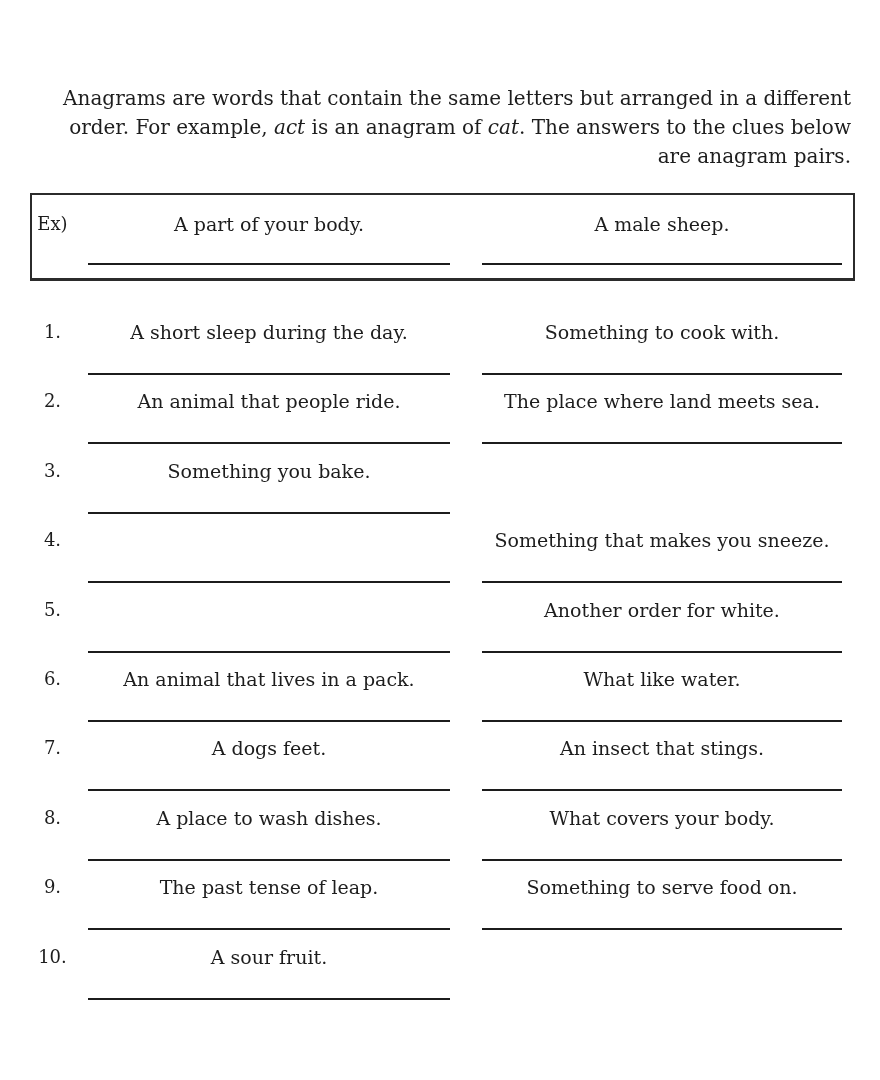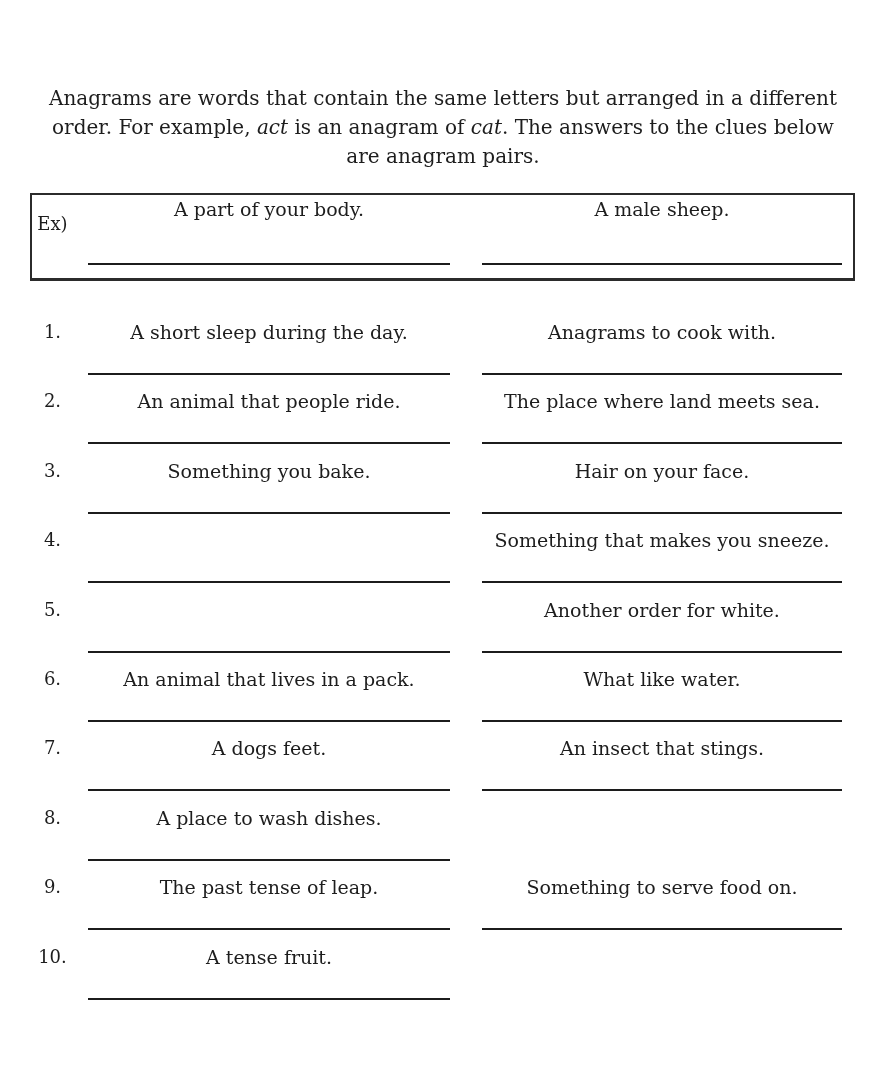--- a/index.html
+++ b/index.html
@@ -16,21 +16,21 @@
     color: #1d1d1d;
     overflow: hidden;
   }
   .intro {
     position: absolute;
     left: 35px;
     top: 64px;
     width: 816px;
     font-size: 20px;
     line-height: 29px;
-    text-align: center;
+    text-align: right;
   }
   .intro em { font-style: italic; }
 
   
   .example-box {
     position: absolute;
     left: 30px;
     top: 193px;
     width: 825px;
     height: 88px;
@@ -71,21 +71,21 @@
   .blank {
     position: absolute;
     left: 0;
     right: 0;
     height: 0;
     border-top: 2px solid #1c1c1c;
   }
 
   
   .example-row .num  { top: 17px; }
-  .example-row .clue { padding-top: 2px; }
+  .example-row .clue { padding-top: 17px; }
   .example-row .blank { top: 68px; }
 
   
   .items {
     position: absolute;
     left: 35px;
     top: 314px;
     width: 810px;
   }
   .item-row {
@@ -119,21 +119,21 @@
 
   <div class="items">
 
     <div class="item-row">
       <div class="num">1.</div>
       <div class="col l">
         <div class="clue">A short sleep during the day.</div>
         <div class="blank"></div>
       </div>
       <div class="col r">
-        <div class="clue">Anagrams to cook with.</div>
+        <div class="clue">Something to cook with.</div>
         <div class="blank"></div>
       </div>
     </div>
 
     <div class="item-row">
       <div class="num">2.</div>
       <div class="col l">
         <div class="clue">An animal that people ride.</div>
         <div class="blank"></div>
       </div>
@@ -142,24 +142,20 @@
         <div class="blank"></div>
       </div>
     </div>
 
     <div class="item-row">
       <div class="num">3.</div>
       <div class="col l">
         <div class="clue">Something you bake.</div>
         <div class="blank"></div>
       </div>
-      <div class="col r">
-        <div class="clue">Hair on your face.</div>
-        <div class="blank"></div>
-      </div>
     </div>
 
     <div class="item-row">
       <div class="num">4.</div>
       <div class="col l">
         <div class="blank"></div>
       </div>
       <div class="col r">
         <div class="clue">Something that makes you sneeze.</div>
         <div class="blank"></div>
@@ -200,36 +196,40 @@
         <div class="blank"></div>
       </div>
     </div>
 
     <div class="item-row">
       <div class="num">8.</div>
       <div class="col l">
         <div class="clue">A place to wash dishes.</div>
         <div class="blank"></div>
       </div>
+      <div class="col r">
+        <div class="clue">What covers your body.</div>
+        <div class="blank"></div>
+      </div>
     </div>
 
     <div class="item-row">
       <div class="num">9.</div>
       <div class="col l">
         <div class="clue">The past tense of leap.</div>
         <div class="blank"></div>
       </div>
       <div class="col r">
         <div class="clue">Something to serve food on.</div>
         <div class="blank"></div>
       </div>
     </div>
 
     <div class="item-row">
       <div class="num">10.</div>
       <div class="col l">
-        <div class="clue">A tense fruit.</div>
+        <div class="clue">A sour fruit.</div>
         <div class="blank"></div>
       </div>
     </div>
 
   </div>
 </div>
 
 </body></html>

